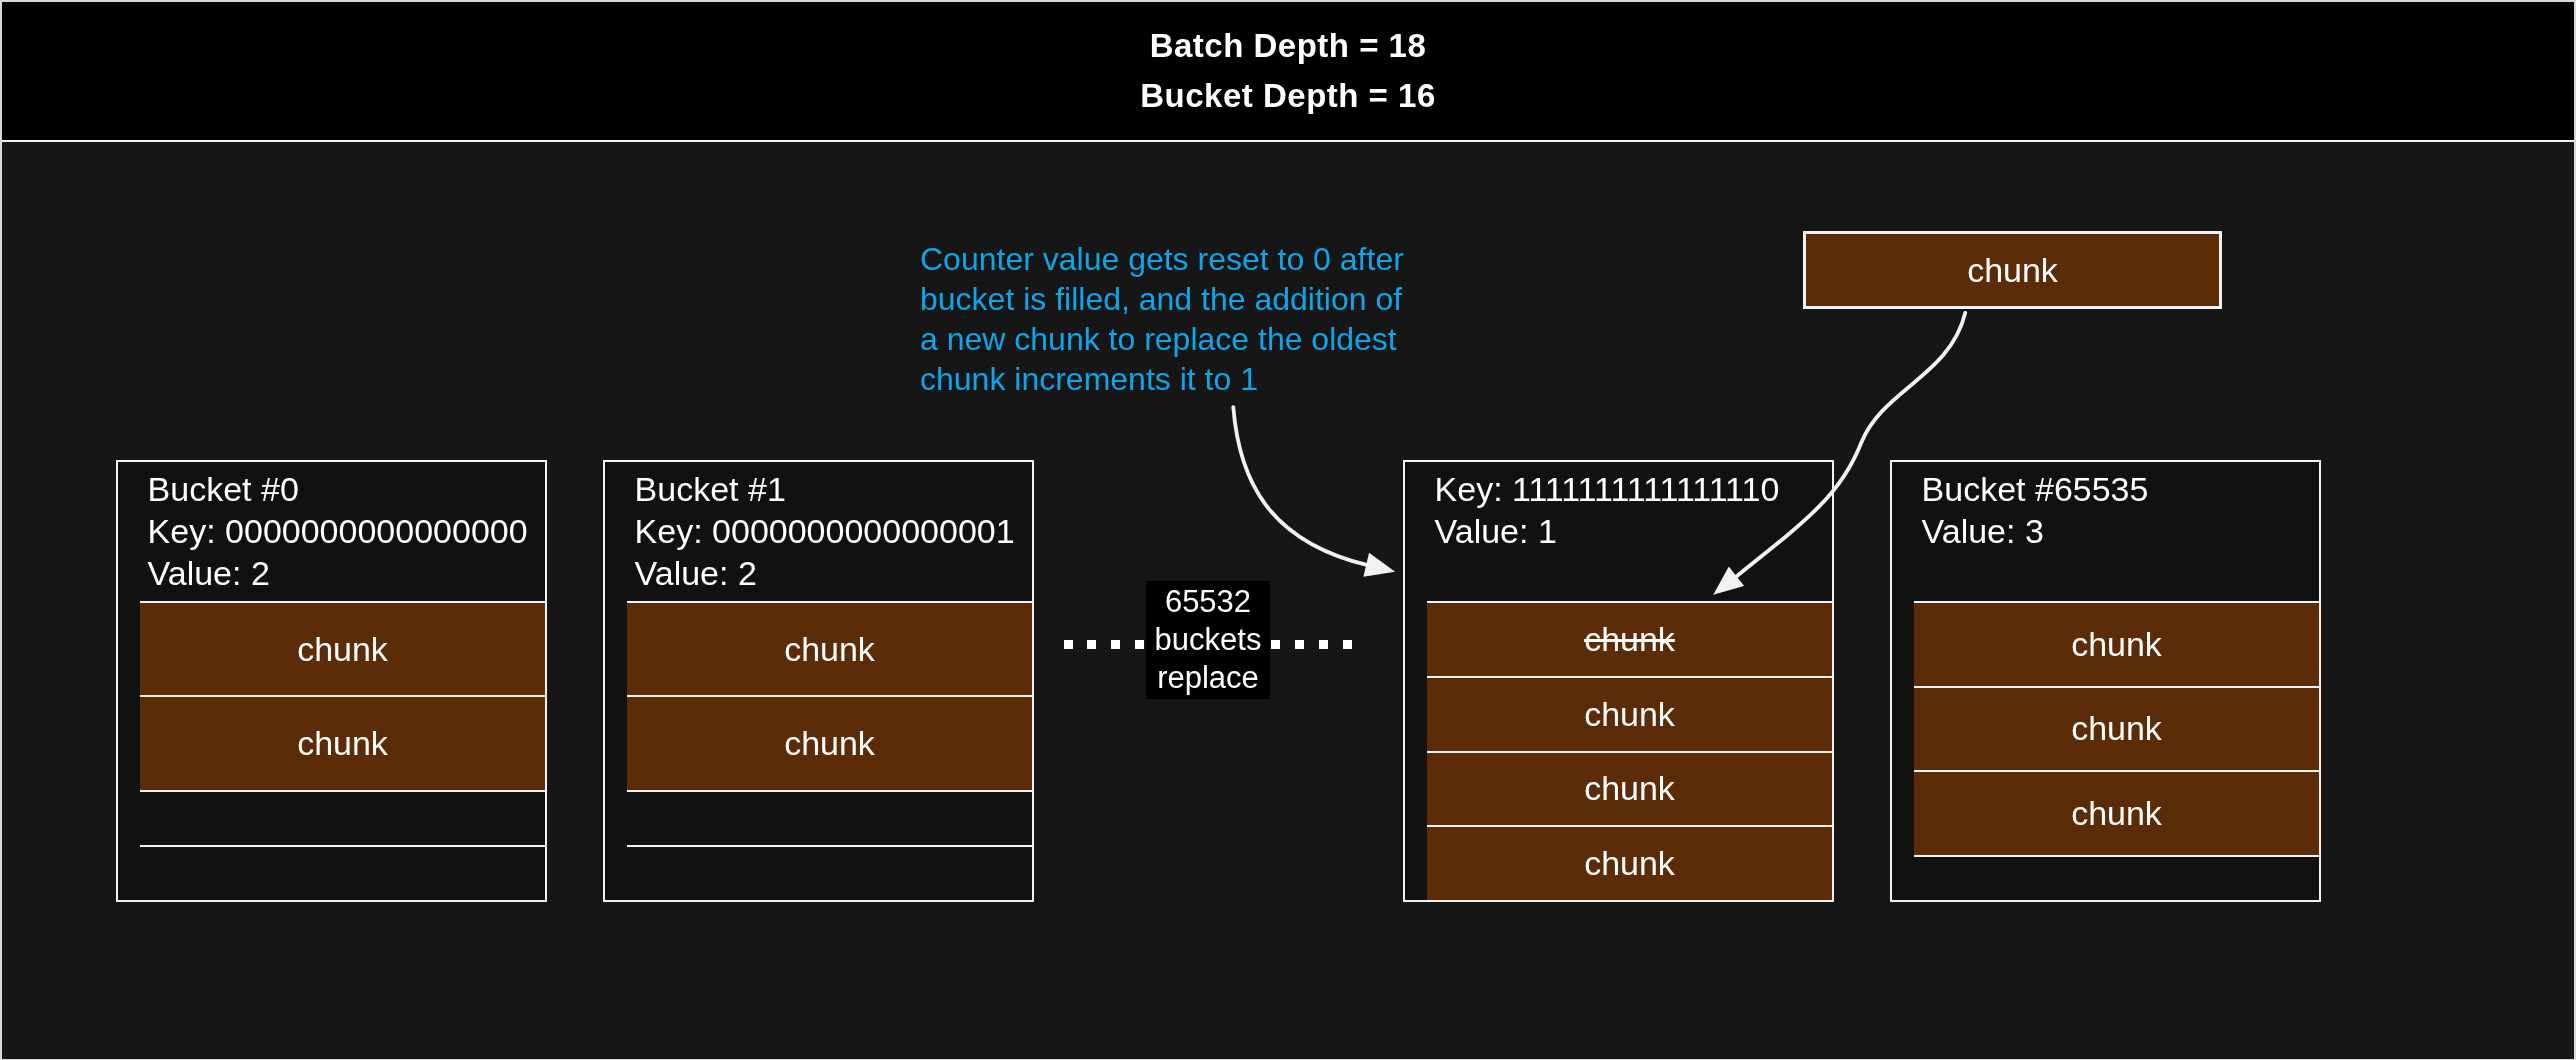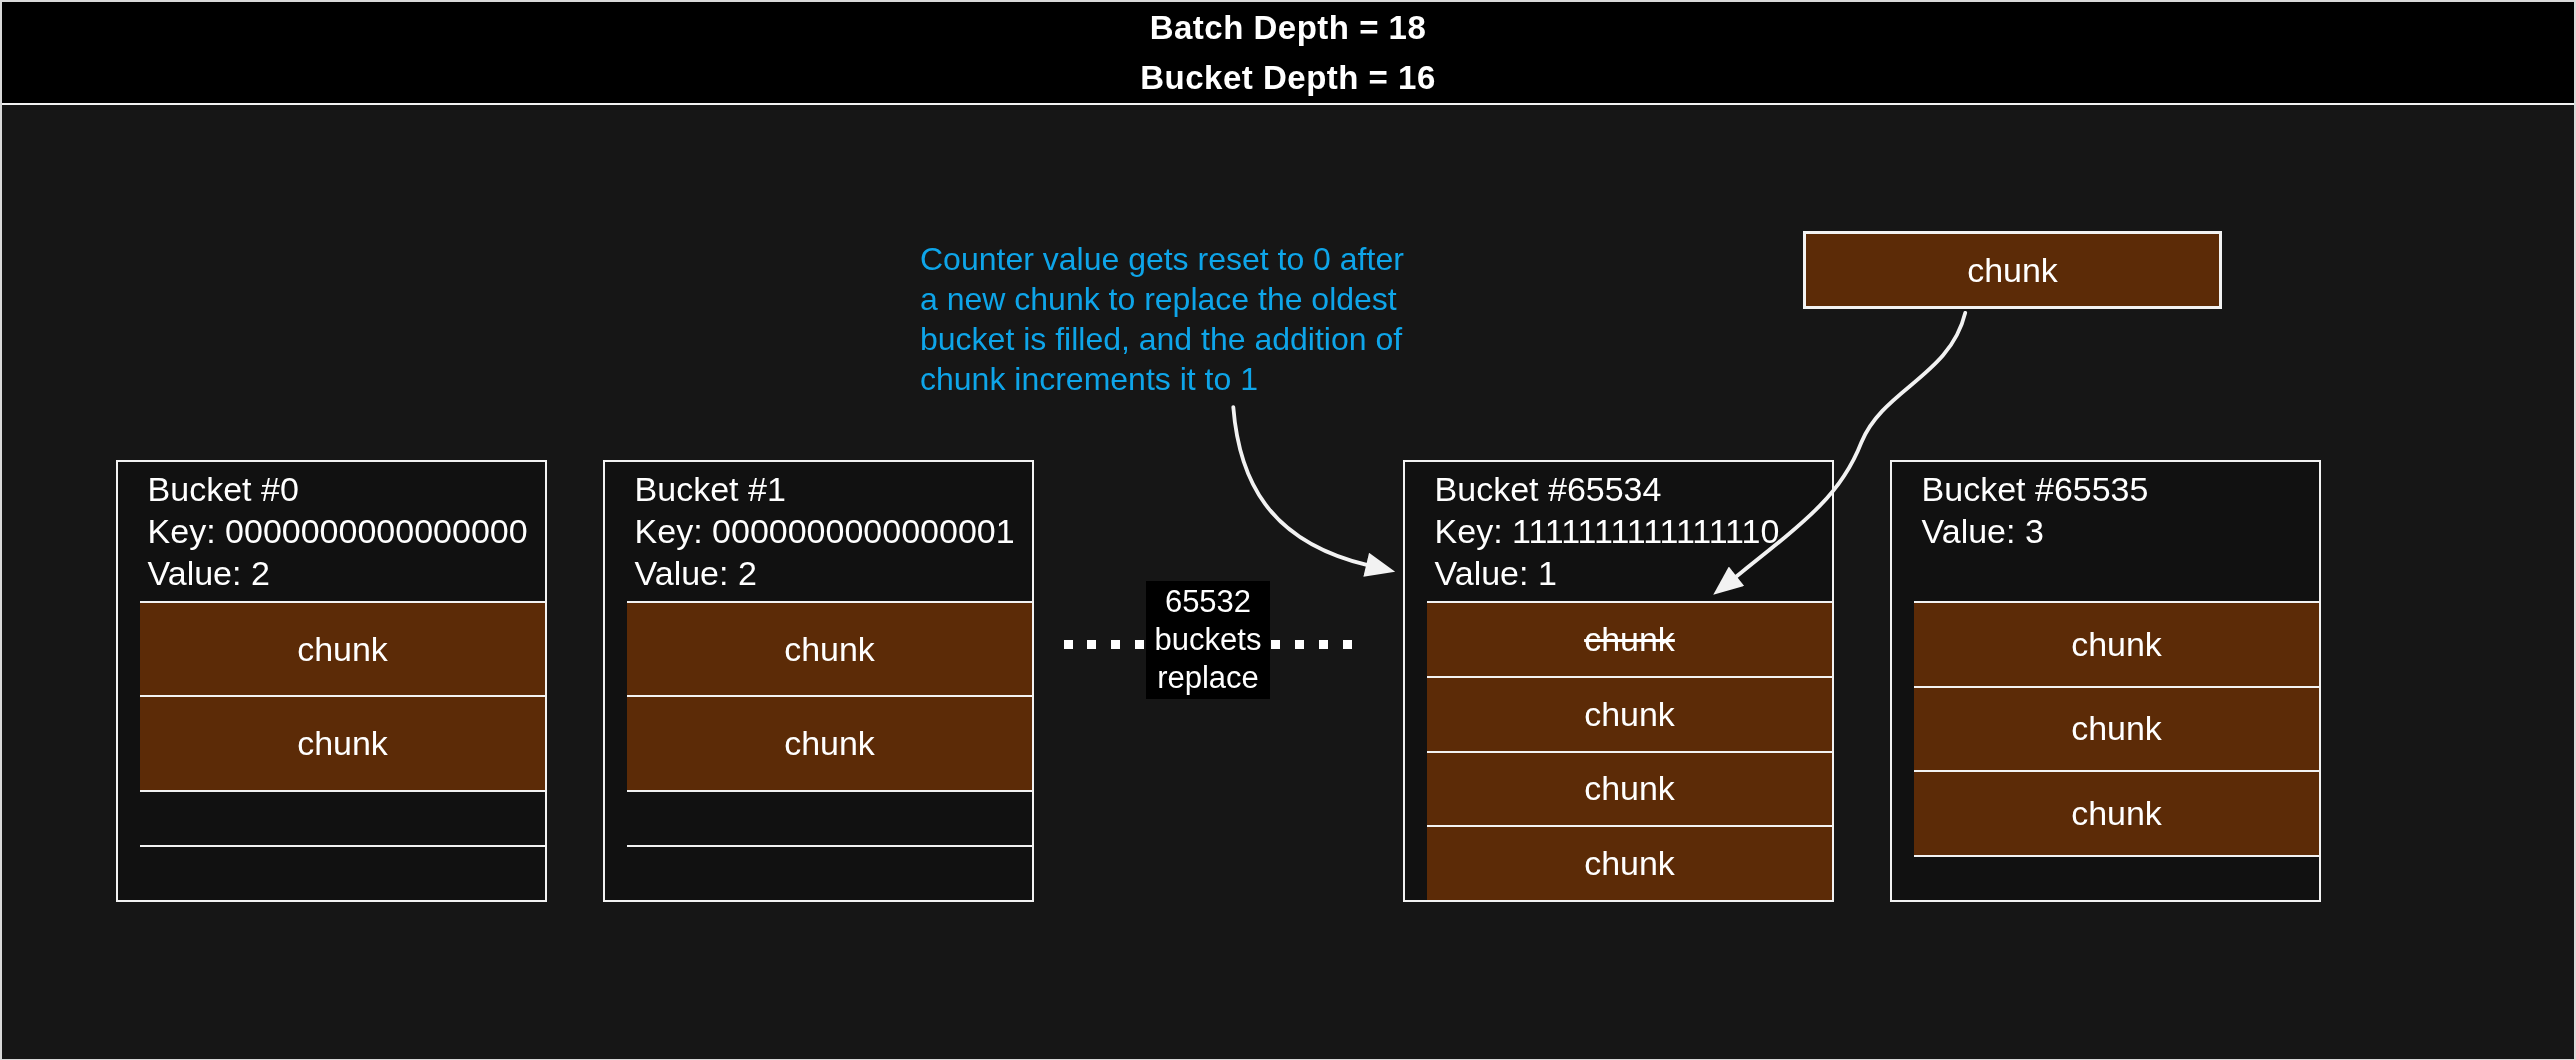--- a/index.html
+++ b/index.html
@@ -14,21 +14,21 @@
   body{font-family:"Liberation Sans","DejaVu Sans",sans-serif;color:var(--text);}
   .page{
     position:relative;
     width:2576px;height:1061px;
     background:var(--background);
     border:2.9px solid #D9D9D9;
     overflow:hidden;
   }
   
   .header-band{
-    position:absolute;left:0;top:0;right:0;height:103px;
+    position:absolute;left:0;top:0;right:0;height:140px;
     background:var(--panel-black);
     border-bottom:2.9px solid var(--border);
     display:flex;flex-direction:column;align-items:center;justify-content:center;
     gap:12px;
   }
   .header-band .hline{
     font-size:33px;font-weight:bold;line-height:38px;letter-spacing:0.5px;
     white-space:nowrap;
   }
   
@@ -87,22 +87,22 @@
 
 <div class="page">
 
   <div class="header-band">
     <div class="hline">Batch Depth = 18</div>
     <div class="hline">Bucket Depth = 16</div>
   </div>
 
   <div class="annotation">
     <div>Counter value gets reset to 0 after</div>
+    <div>bucket is filled, and the addition of</div>
     <div>a new chunk to replace the oldest</div>
-    <div>bucket is filled, and the addition of</div>
     <div>chunk increments it to 1</div>
   </div>
 
   <div class="floating-chunk">
     <span class="slot-label">chunk</span>
   </div>
 
   <div class="bucket" style="left:114px">
     <div class="bucket-head">
       <div>Bucket #0</div>
@@ -152,21 +152,20 @@
   <div class="dot" style="left:1085px"></div>
   <div class="dot" style="left:1109px"></div>
   <div class="dot" style="left:1133px"></div>
   <div class="dot" style="left:1269px"></div>
   <div class="dot" style="left:1293px"></div>
   <div class="dot" style="left:1317px"></div>
   <div class="dot" style="left:1341px"></div>
 
   <div class="bucket" style="left:1401px">
     <div class="bucket-head">
-      <div>Bucket #65534</div>
       <div>Key: 1111111111111110</div>
       <div>Value: 1</div>
     </div>
     <div class="slot filled struck">
         <span class="slot-label">chunk</span>
       </div>
     <div class="slot filled">
         <span class="slot-label">chunk</span>
       </div>
     <div class="slot filled">

